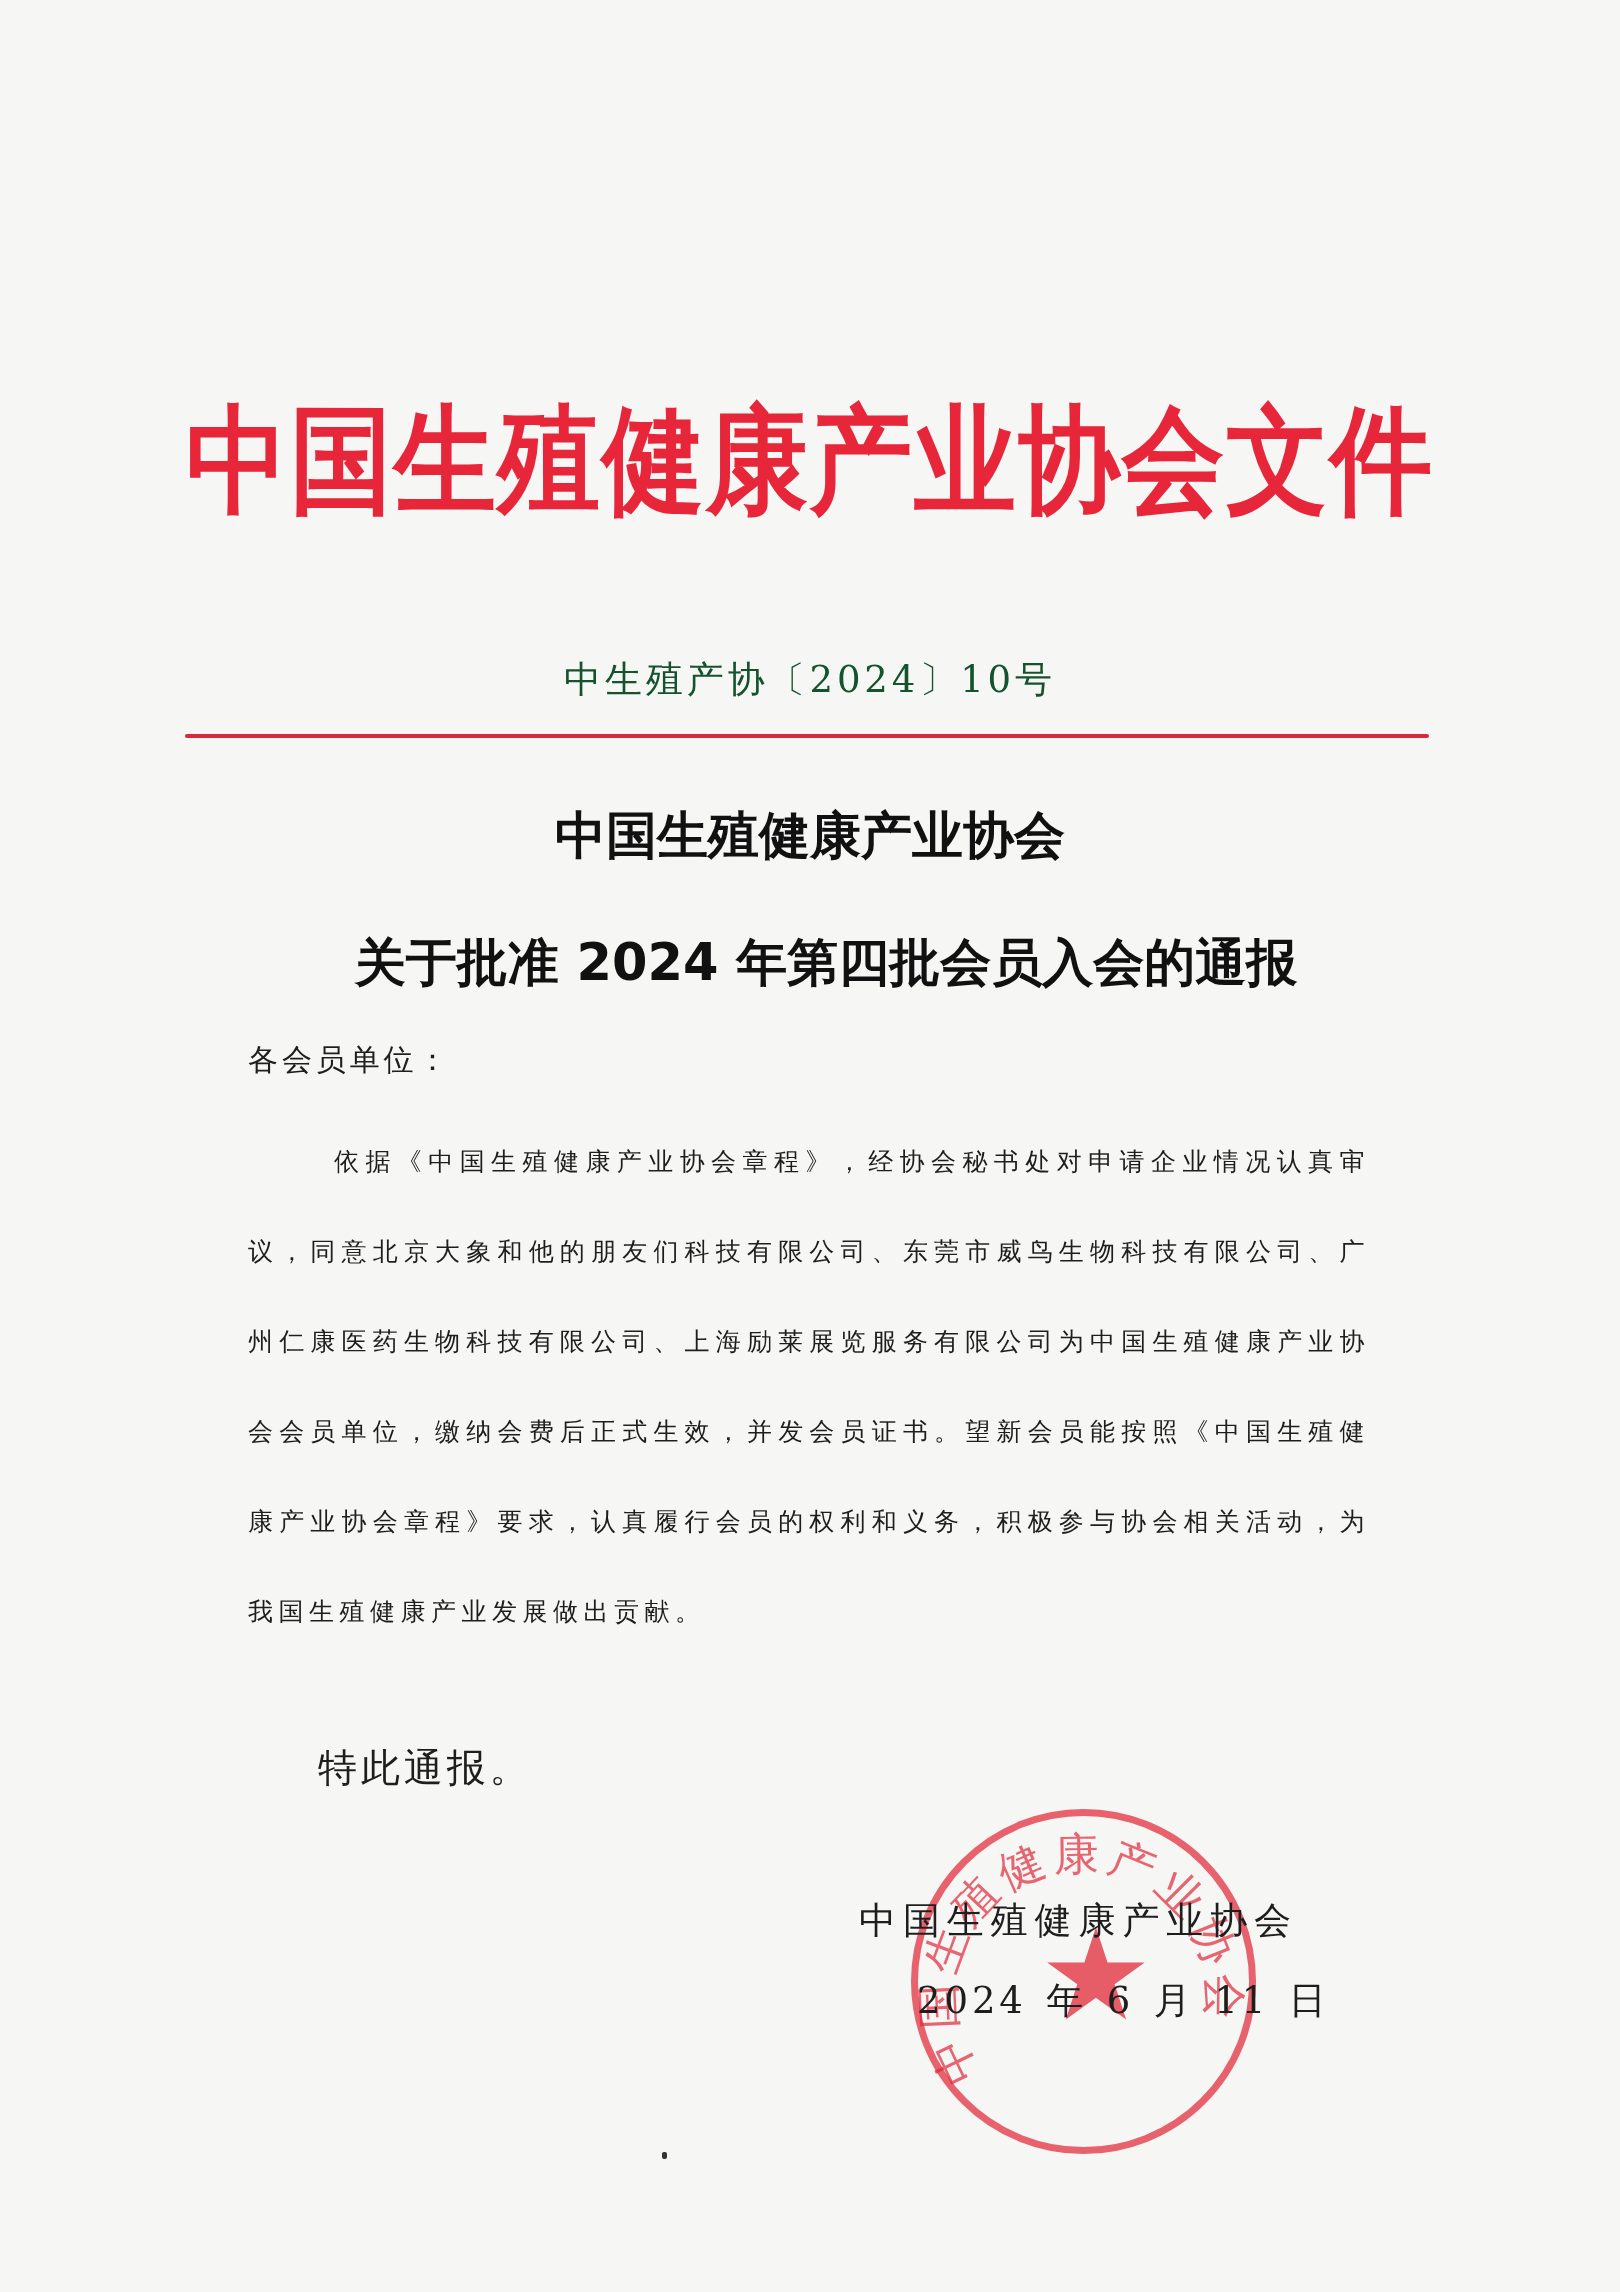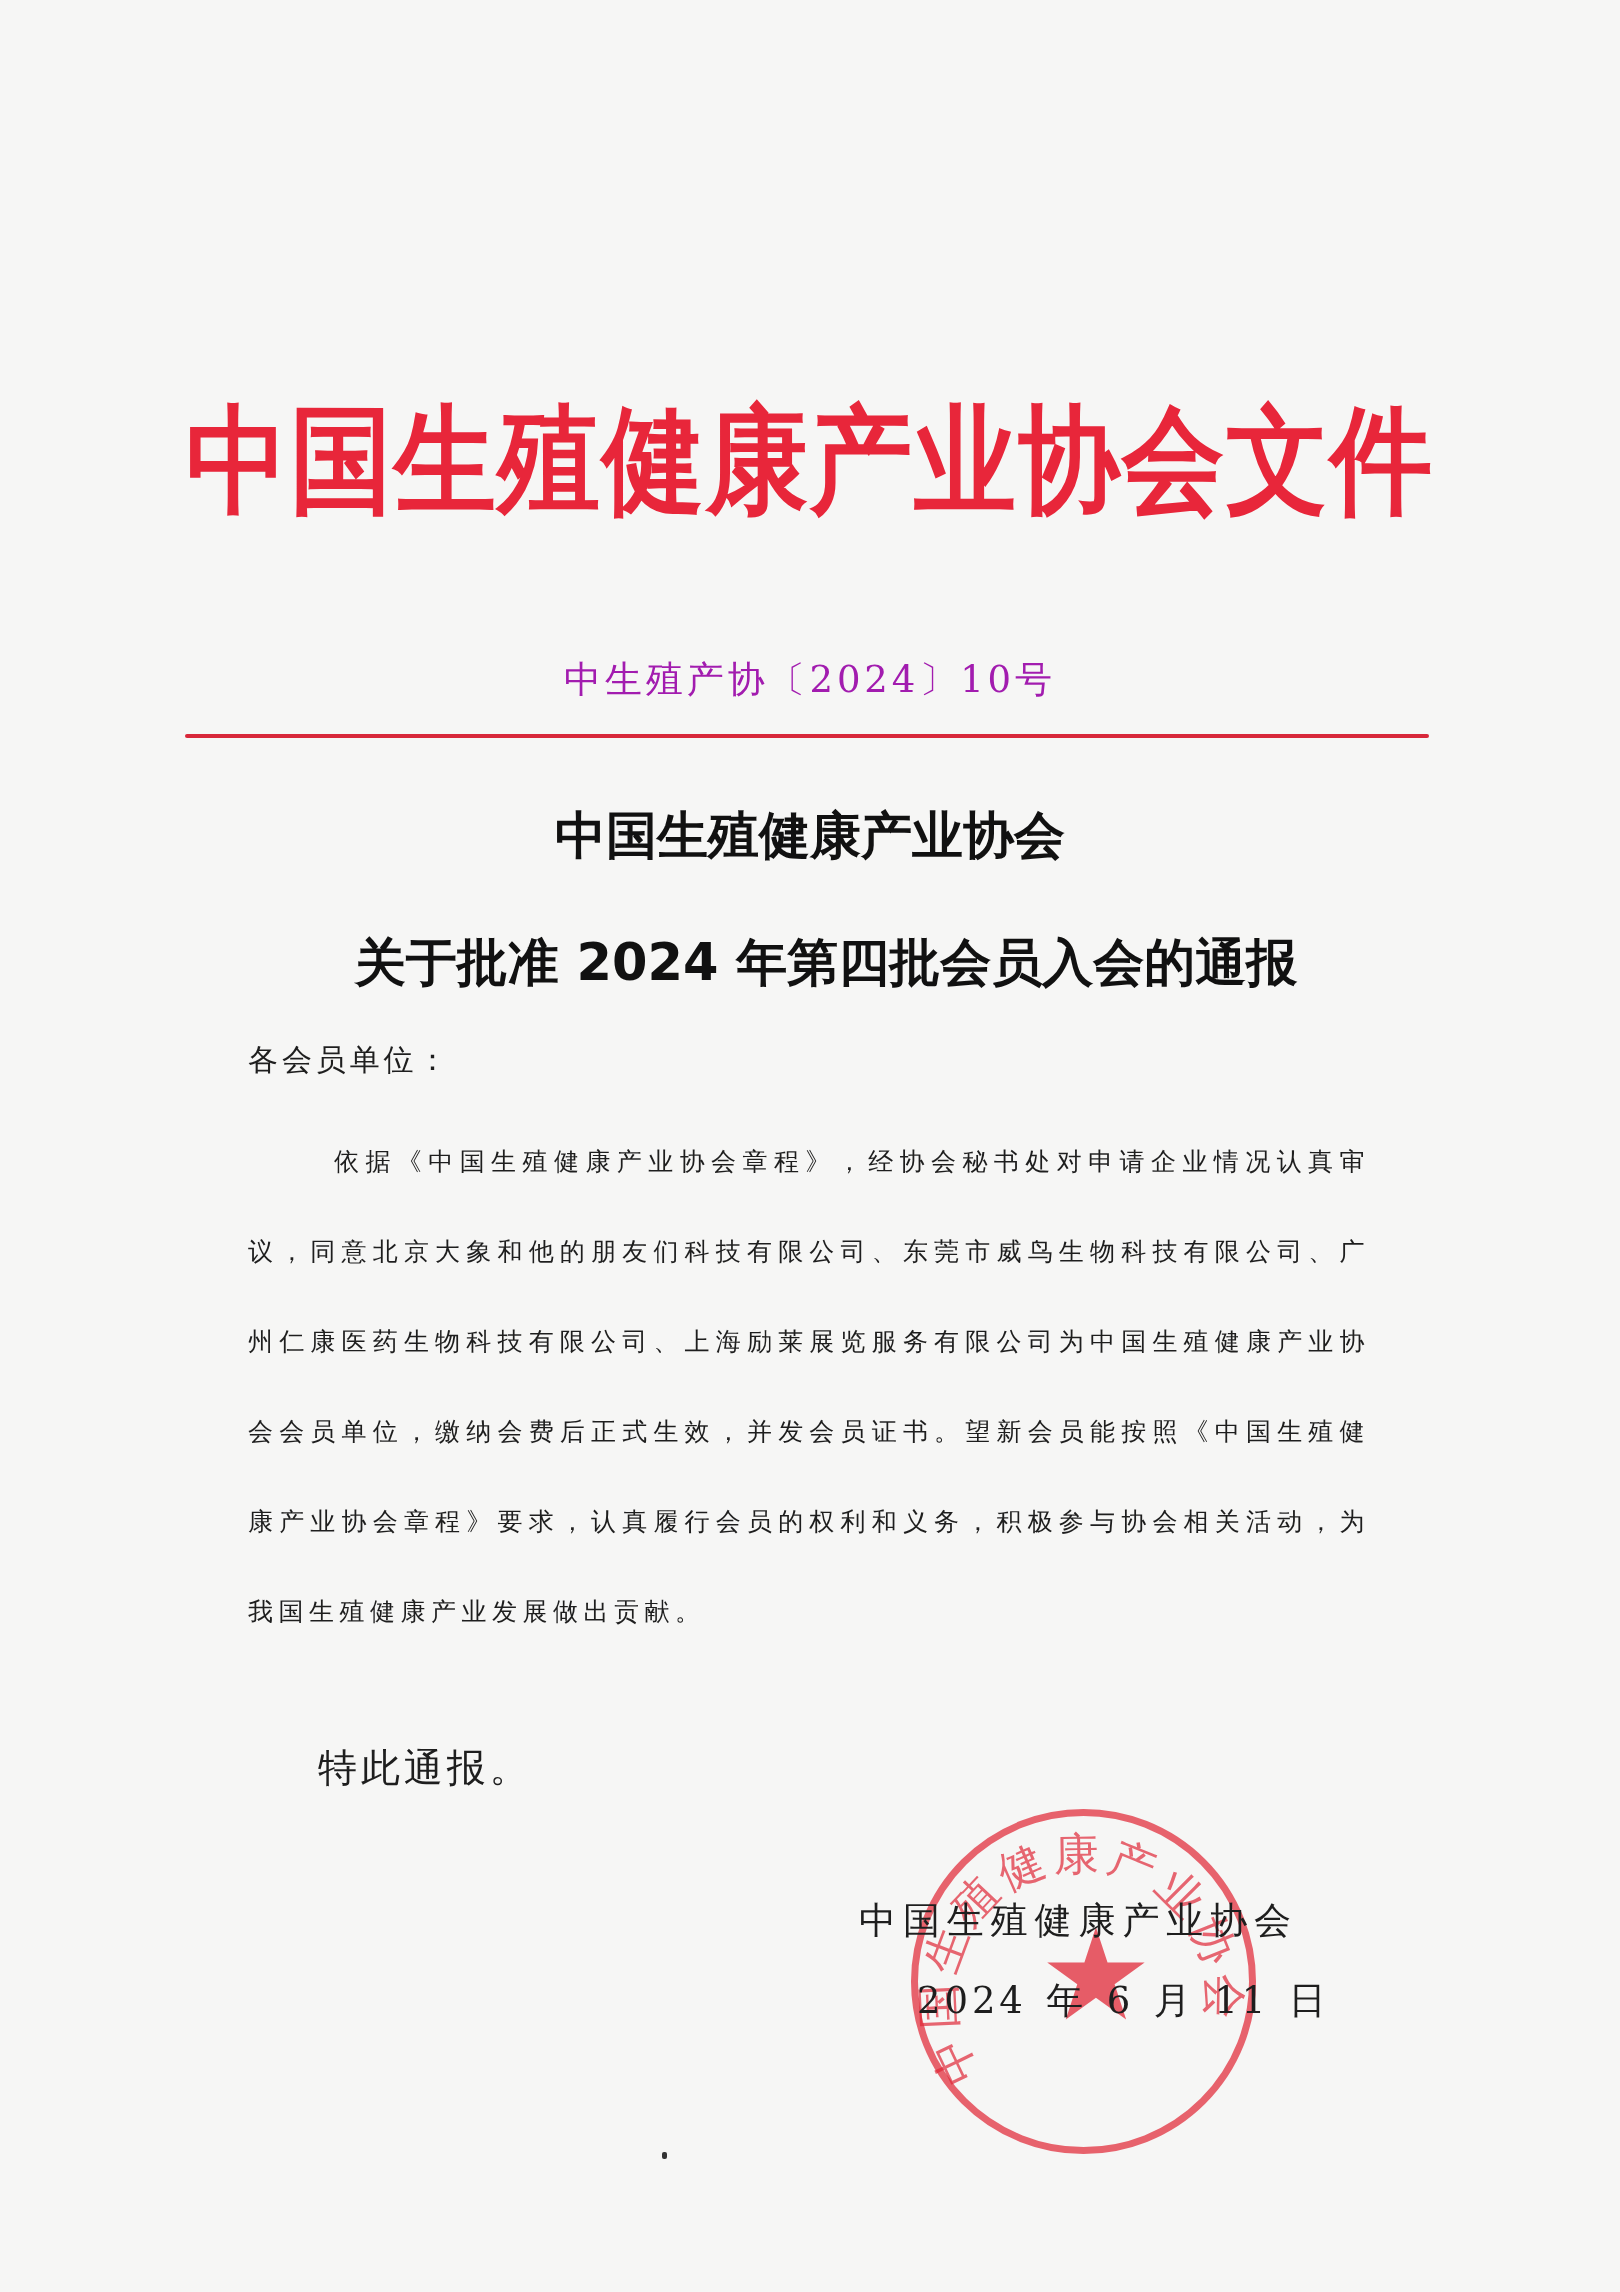--- a/index.html
+++ b/index.html
@@ -12,21 +12,21 @@
   .abs { position: absolute; }
   .red-head {
     left: 0; width: 1620px; top: 397px; text-align: center;
     font-family: "DejaVu Sans", "Liberation Sans", sans-serif;
     font-weight: bold; color: #e8263a;
     font-size: 102px; letter-spacing: 2px; line-height: 127px;
     transform: scaleY(1.15);
   }
   .doc-no {
     left: 0; width: 1620px; top: 655px; text-align: center;
-    font-size: 37px; line-height: 49px; letter-spacing: 3.9px; color: #a21caf;
+    font-size: 37px; line-height: 49px; letter-spacing: 3.9px; color: #14532d;
   }
   .rule {
     left: 185px; top: 734px; width: 1244px; height: 3.9px;
     background: #d8283a; border-radius: 2px;
   }
   .title {
     left: 0; width: 1620px; text-align: center;
     font-family: "DejaVu Sans", "Liberation Sans", sans-serif;
     font-size: 51px; line-height: 69px; color: #111; font-weight: bold;
   }

